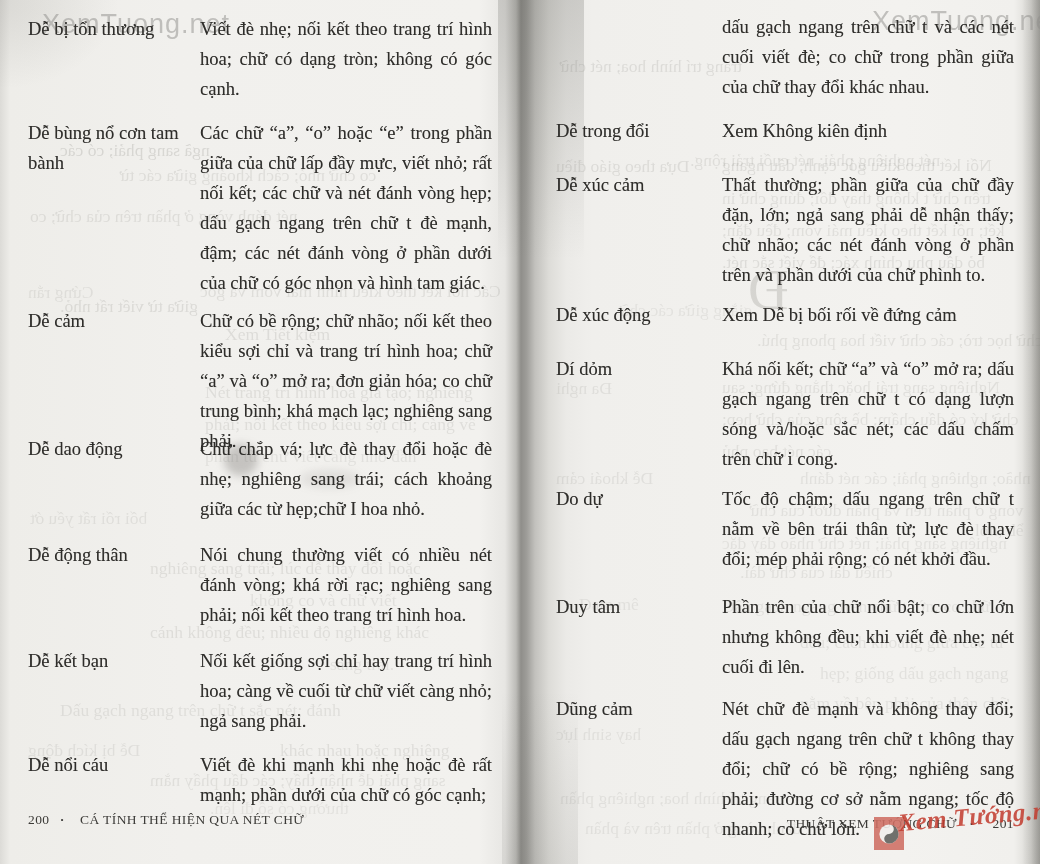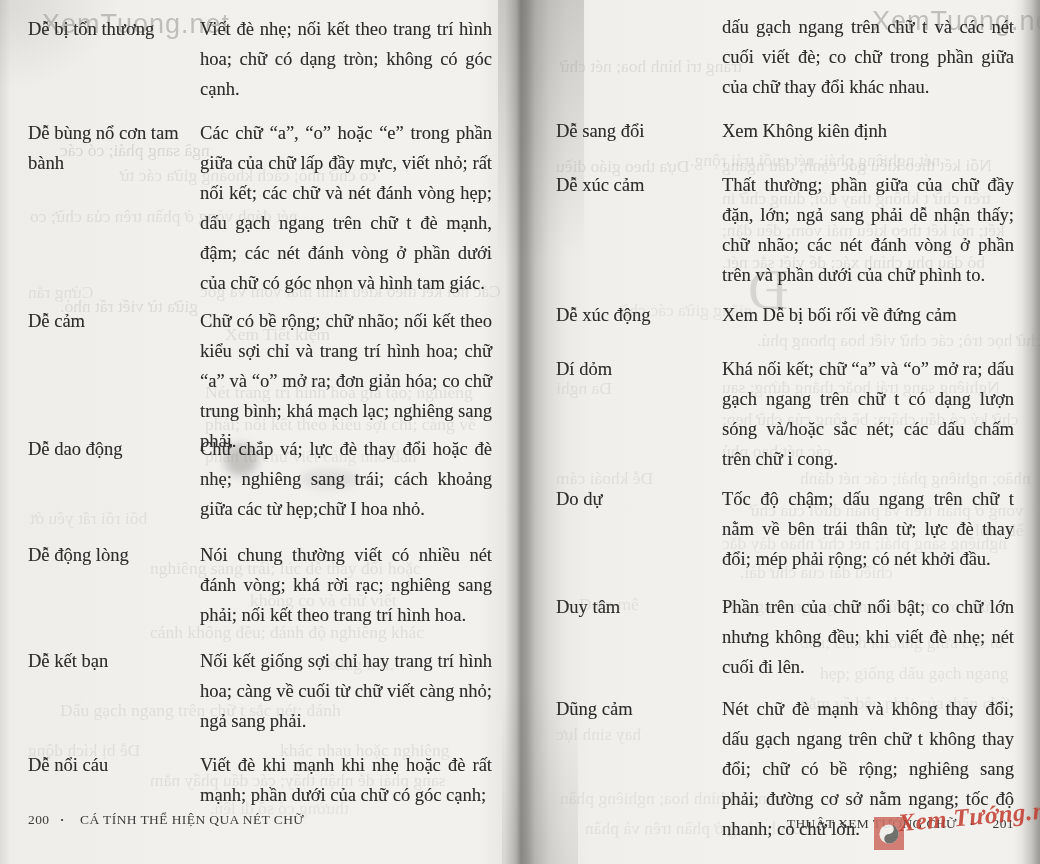--- a/index.html
+++ b/index.html
@@ -89,21 +89,21 @@
       <div class="bleed mir" style="left: 60px; top: 296px; opacity: 0.17;">giữa từ viết rất nhỏ.</div>
       <div class="bleed mir" style="left: 28px; top: 282px; opacity: 0.13;">Cứng rắn</div>
       <div class="bleed mir" style="left: 200px; top: 281px; opacity: 0.15;">Các nối kết theo kiểu hình mái vòm và góc</div>
       <div class="bleed" style="left: 225px; top: 324px; opacity: 0.16;">Xem Tiết kiệm</div>
       <div class="bleed" style="left: 205px; top: 382px; opacity: 0.15;">Nét trang trí hình hoa giả tạo; nghiêng</div>
       <div class="bleed" style="left: 205px; top: 414px; opacity: 0.15;">phải; nối kết theo kiểu sợi chỉ; càng về</div>
       <div class="bleed" style="left: 205px; top: 446px; opacity: 0.12;">phần từ chữ viết càng nhỏ dần</div>
       <div class="bleed mir" style="left: 30px; top: 508px; opacity: 0.13;">bối rối rất yếu ớt</div>
       <div class="bleed" style="left: 150px; top: 558px; opacity: 0.15;">nghiêng sang trái; lúc dễ thay đổi hoặc</div>
       <div class="bleed" style="left: 250px; top: 590px; opacity: 0.13;">không co và chữ viết</div>
-      <div class="bleed" style="left: 150px; top: 622px; opacity: 0.15;">cánh không đều; đánh độ nghiêng khác</div>
+      <div class="bleed" style="left: 150px; top: 622px; opacity: 0.15;">cánh không đều; nhiều độ nghiêng khác</div>
       <div class="bleed" style="left: 330px; top: 654px; opacity: 0.13;">sang trái.</div>
       <div class="bleed" style="left: 60px; top: 700px; opacity: 0.14; text-align: right;">Dấu gạch ngang trên chữ t sắc nét; đánh</div>
       <div class="bleed mir" style="left: 28px; top: 740px; opacity: 0.13;">Dễ bị kích động</div>
       <div class="bleed" style="left: 280px; top: 740px; opacity: 0.15;">khác nhau hoặc nghiêng</div>
       <div class="bleed mir" style="left: 150px; top: 770px; opacity: 0.14;">sang phải dễ nhận thấy; các dấu phẩy nằm</div>
       <div class="bleed mir" style="left: 210px; top: 798px; opacity: 0.11;">thường có số đi lên.</div>
       <div class="bleed mir" style="left: 560px; top: 56px; opacity: 0.16;">trang trí hình hoa; nét chữ</div>
       <div class="bleed mir" style="left: 690px; top: 150px; opacity: 0.15;">nét nghiêng phải; nét cuối trải rộng.</div>
       <div class="bleed mir" style="left: 556px; top: 156px; opacity: 0.16;">Dựa theo giáo điều</div>
       <div class="bleed mir" style="left: 722px; top: 155px; opacity: 0.16;">Nối kết theo kiểu góc cạnh; dấu ngang</div>
@@ -148,42 +148,42 @@
   </div>
   <div class="entry l" style="top:306px">
     <div class="term">Dễ cảm</div>
     <div class="desc">Chữ có bề rộng; chữ nhão; nối kết theo kiểu sợi chỉ và trang trí hình hoa; chữ “a” và “o” mở ra; đơn giản hóa; co chữ trung bình; khá mạch lạc; nghiêng sang phải.</div>
   </div>
   <div class="entry l" style="top:434px">
     <div class="term">Dễ dao động</div>
     <div class="desc">Chữ chắp vá; lực đè thay đổi hoặc đè nhẹ; nghiêng sang trái; cách khoảng giữa các từ hẹp;chữ I hoa nhỏ.</div>
   </div>
   <div class="entry l" style="top:540px">
-    <div class="term">Dễ động lòng</div>
+    <div class="term">Dễ động thân</div>
     <div class="desc">Nói chung thường viết có nhiều nét đánh vòng; khá rời rạc; nghiêng sang phải; nối kết theo trang trí hình hoa.</div>
   </div>
   <div class="entry l" style="top:646px">
     <div class="term">Dễ kết bạn</div>
     <div class="desc">Nối kết giống sợi chỉ hay trang trí hình hoa; càng về cuối từ chữ viết càng nhỏ; ngả sang phải.</div>
   </div>
   <div class="entry l" style="top:750px">
     <div class="term">Dễ nổi cáu</div>
     <div class="desc">Viết đè khi mạnh khi nhẹ hoặc đè rất mạnh; phần dưới của chữ có góc cạnh;</div>
   </div>
 
   <div class="footer footer-left">
     <span class="pgnum">200</span>
     <span class="dot">•</span>
     <span class="ftitle">CÁ TÍNH THỂ HIỆN QUA NÉT CHỮ</span>
   </div>
 
   <div class="cont">dấu gạch ngang trên chữ t và các nét cuối viết đè; co chữ trong phần giữa của chữ thay đổi khác nhau.</div>
 
   <div class="entry r" style="top:116px">
-    <div class="term">Dễ sang đổi</div>
+    <div class="term">Dễ trong đổi</div>
     <div class="desc">Xem Không kiên định</div>
   </div>
   <div class="entry r" style="top:170px">
     <div class="term">Dễ xúc cảm</div>
     <div class="desc">Thất thường; phần giữa của chữ đầy đặn, lớn; ngả sang phải dễ nhận thấy; chữ nhão; các nét đánh vòng ở phần trên và phần dưới của chữ phình to.</div>
   </div>
   <div class="entry r" style="top:300px">
     <div class="term">Dễ xúc động</div>
     <div class="desc">Xem Dễ bị bối rối về đứng cảm</div>
   </div>

